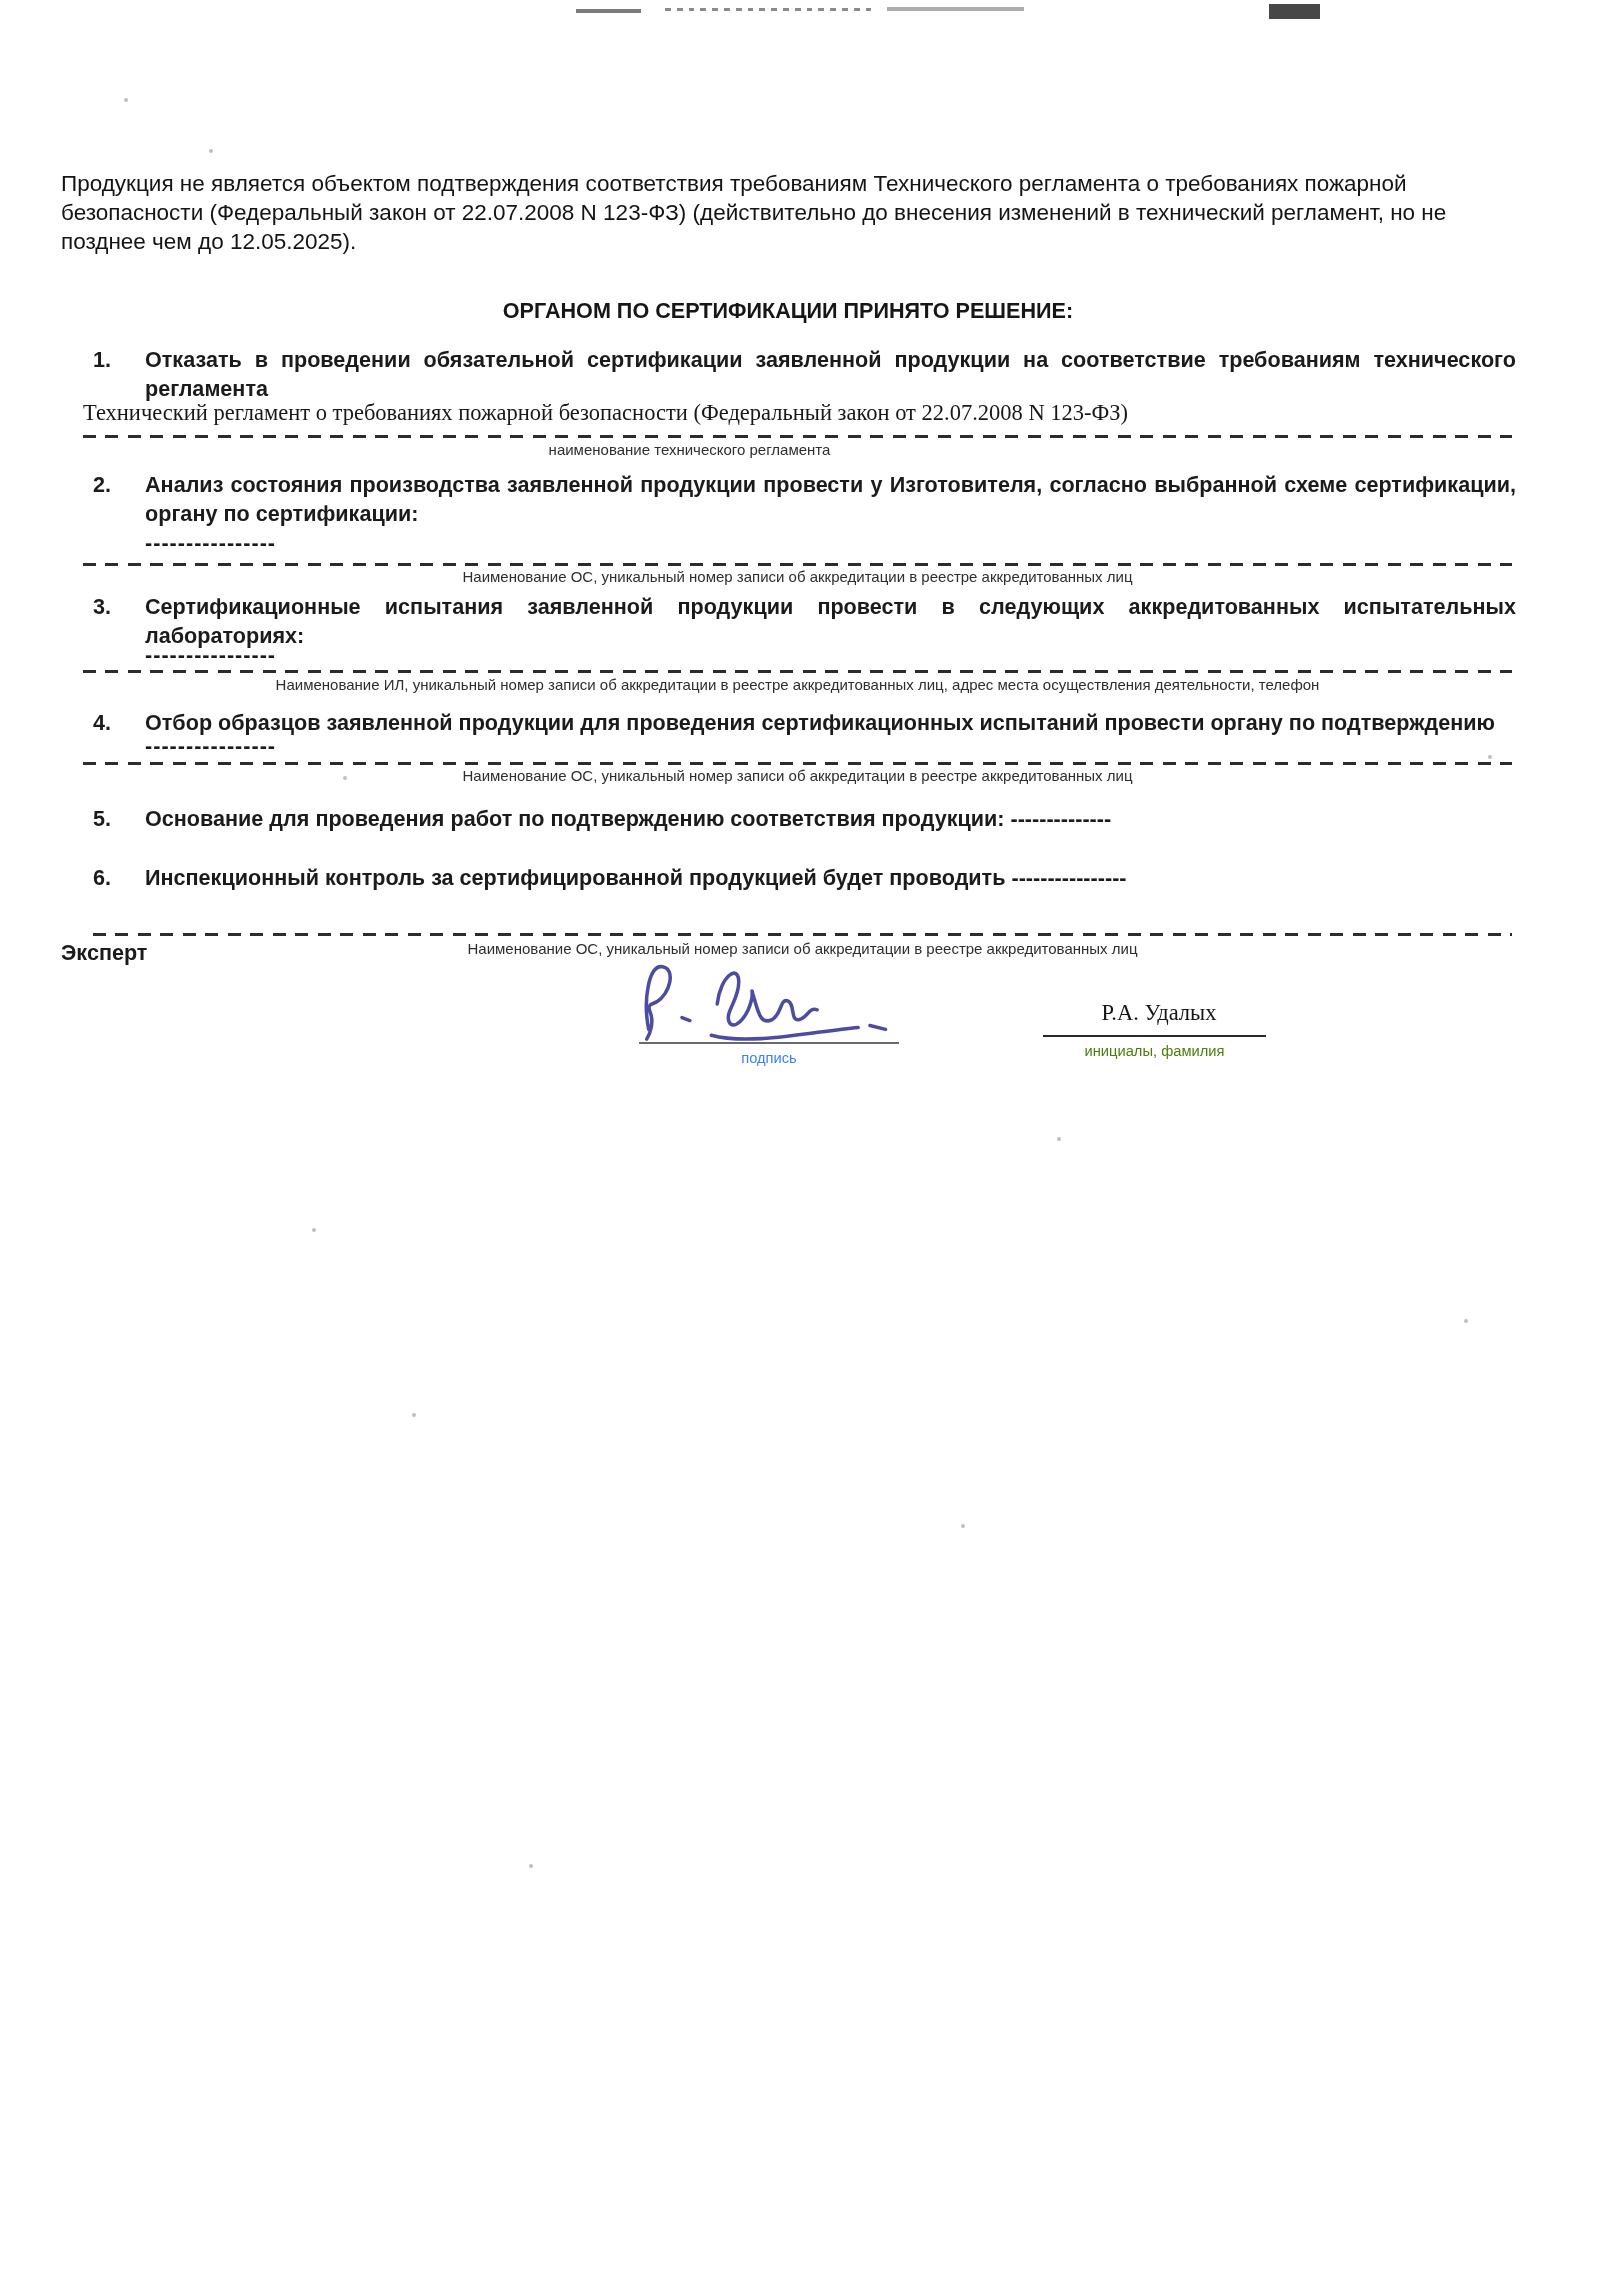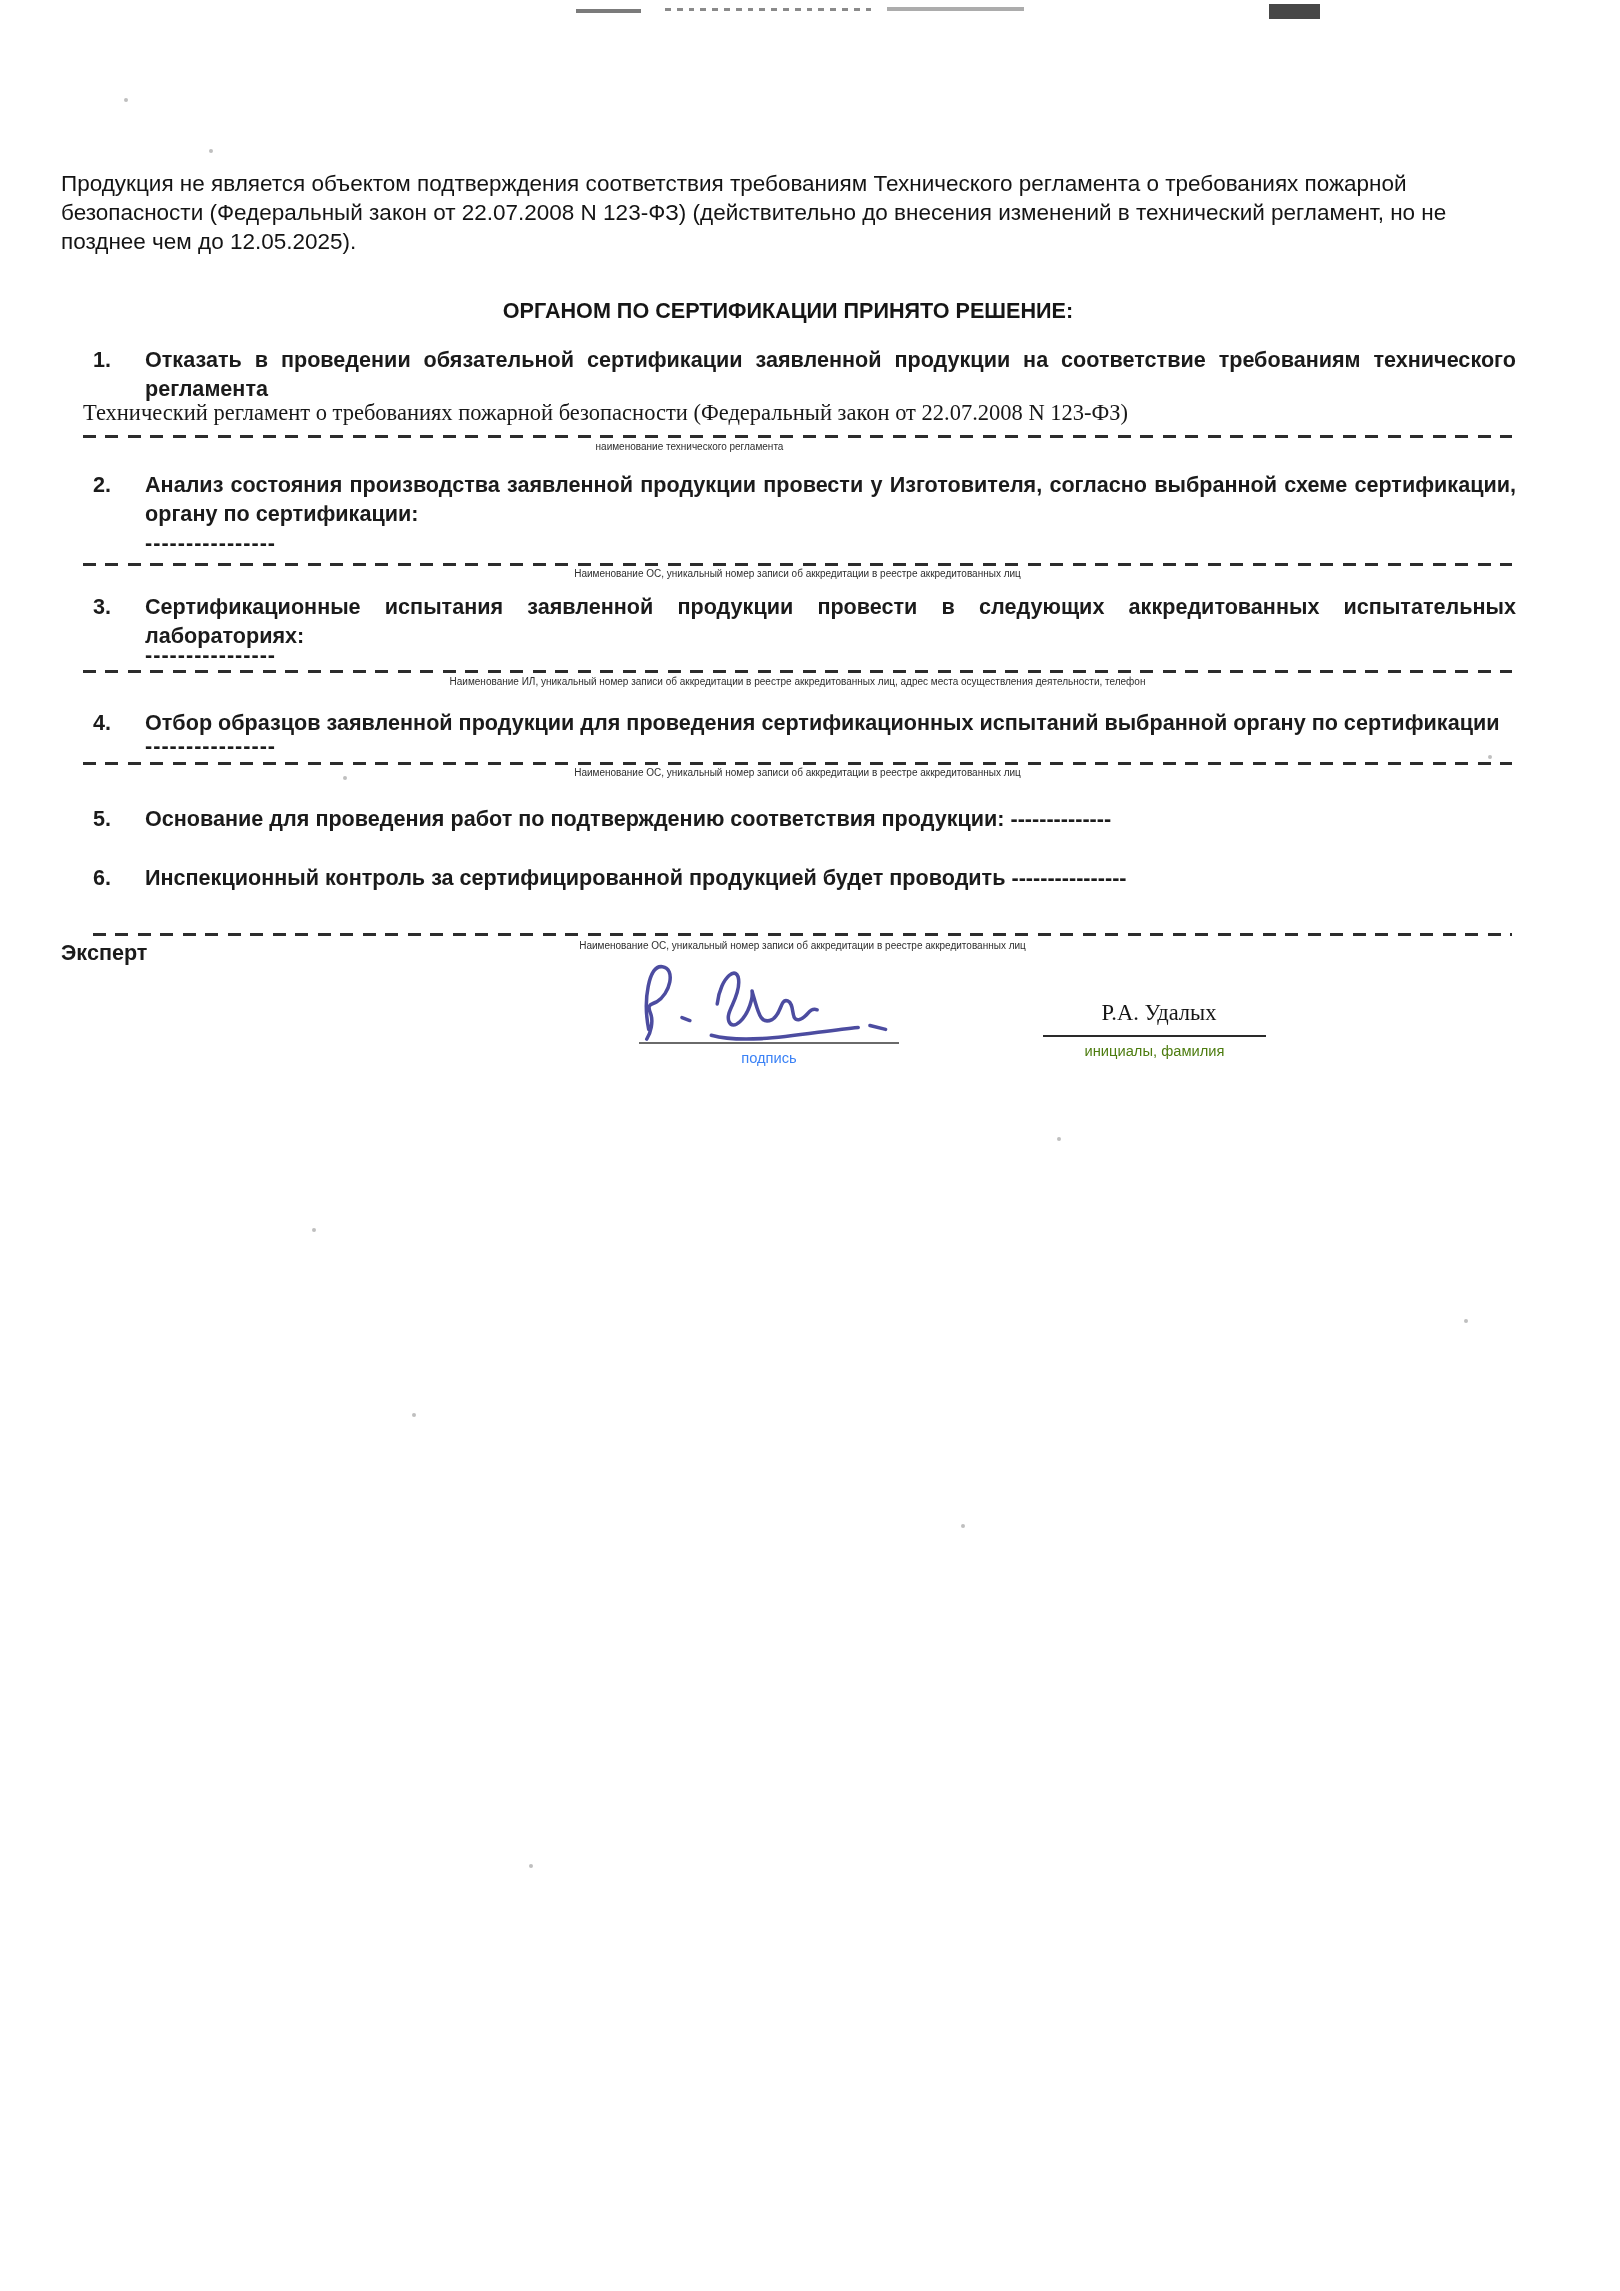--- a/index.html
+++ b/index.html
@@ -43,21 +43,21 @@
     font-family:"Liberation Serif",serif;
     font-size:22.5px;color:#181818;
   }
 
   .dash-rule{
     position:absolute;left:83px;width:1429px;height:2.9px;
     background:repeating-linear-gradient(90deg,#2c2c2c 0 12.7px,transparent 12.7px 22.5px);
   }
   .rule-caption{
     position:absolute;left:83px;width:1429px;
-    text-align:center;font-size:10px;color:#2e2e2e;font-weight:400;
+    text-align:center;font-size:15px;color:#2e2e2e;font-weight:400;
   }
   .value-dashes{
     position:absolute;left:145px;
     font-weight:700;font-size:21.6px;letter-spacing:1px;color:#1b1b1b;
   }
 
   
   .expert{left:61px;top:940px;font-weight:700;font-size:21.6px;color:#1b1b1b;}
   .sig-wrap{left:627px;top:953px;width:294px;height:93px;}
   .sig-line{left:639px;top:1042px;width:260px;height:2px;background:#6a6a6a;}
@@ -111,21 +111,21 @@
 <div class="item" style="top:592px;">
   <span class="num">3.</span>
   <div class="text">Сертификационные испытания заявленной продукции провести в следующих аккредитованных испытательных лабораториях:</div>
 </div>
 <div class="value-dashes" style="top:642px;">----------------</div>
 <div class="dash-rule" style="top:670px;"></div>
 <div class="rule-caption" style="top:676px;">Наименование ИЛ, уникальный номер записи об аккредитации в реестре аккредитованных лиц, адрес места осуществления деятельности, телефон</div>
 
 <div class="item" style="top:708px;">
   <span class="num">4.</span>
-  <div class="text noj">Отбор образцов заявленной продукции для проведения сертификационных испытаний выбранной органу по сертификации</div>
+  <div class="text noj">Отбор образцов заявленной продукции для проведения сертификационных испытаний провести органу по подтверждению</div>
 </div>
 <div class="value-dashes" style="top:733px;">----------------</div>
 <div class="dash-rule" style="top:762px;"></div>
 <div class="rule-caption" style="top:767px;">Наименование ОС, уникальный номер записи об аккредитации в реестре аккредитованных лиц</div>
 
 <div class="item" style="top:804px;">
   <span class="num">5.</span>
   <div class="text noj">Основание для проведения работ по подтверждению соответствия продукции: --------------</div>
 </div>
 

